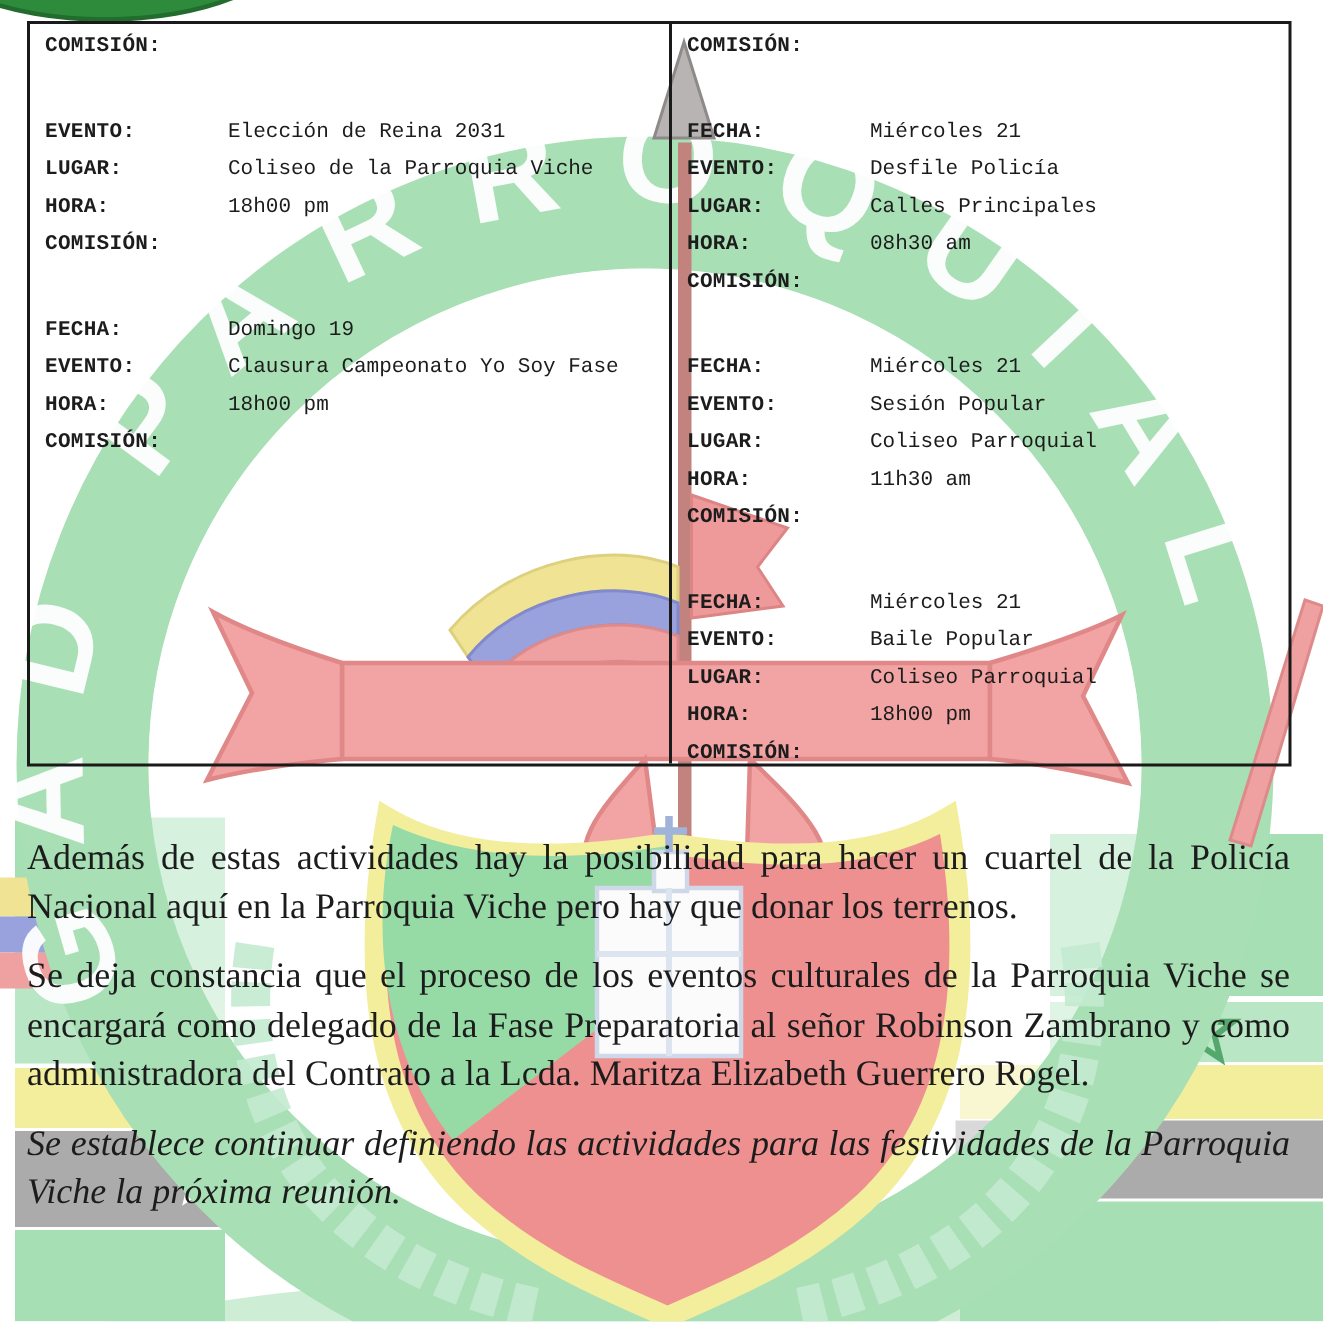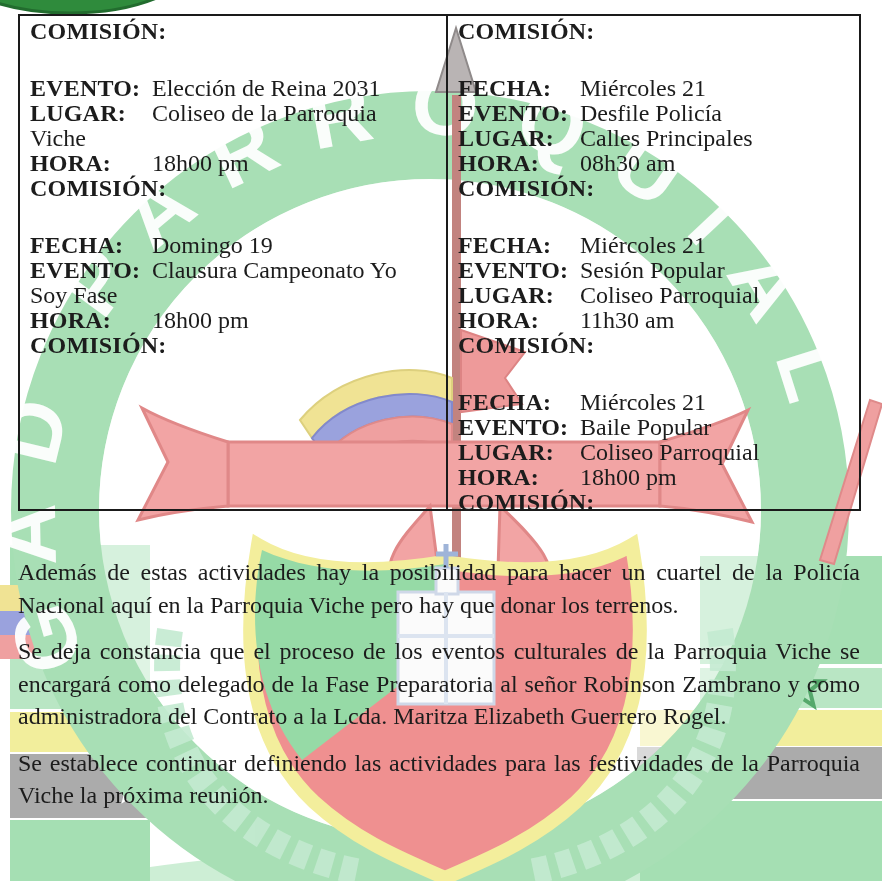--- a/index.html
+++ b/index.html
@@ -21,34 +21,34 @@
   .sched{
     position:absolute;left:18px;top:14px;
     width:843px;height:497px;
     border:2px solid #1a1a1a;
     display:flex;
     box-sizing:border-box;
   }
   .col{box-sizing:border-box;padding:3px 10px 0 10px;}
   .col-left{width:429px;border-right:2px solid #1a1a1a;padding-right:30px;}
   .col-right{width:412px;}
-  .row{font-size:24px;line-height:25px;}
+  .row{font-size:14px;line-height:25px;font-family:Liberation Mono, monospace;}
   .lbl{display:inline-block;width:122px;font-weight:bold;letter-spacing:.2px;}
   .gap{height:32px;}
 
   
   .paras{
     position:absolute;left:18px;top:556px;width:842px;
   }
   .paras p{
     margin:0 0 14px 0;
     font-size:24px;line-height:32.5px;
     text-align:justify;
   }
-  .paras p:last-child{margin-bottom:14px;}
+  .paras p:last-child{margin-bottom:14px;font-style:italic;}
 </style>
 </head>
 <body>
 
 <div class="page">
 
   <svg class="watermark" viewBox="0 0 882 881" aria-hidden="true">
     <defs>
       <path id="star" d="M0,-22 L6.5,-6.8 L22,-6.8 L9.8,2.6 L13.6,17.8 L0,8.8 L-13.6,17.8 L-9.8,2.6 L-22,-6.8 L-6.5,-6.8 Z"></path>
       <path id="ringPath" d="M 105,697 A 375,375 0 1 1 755,697" fill="none"></path>

